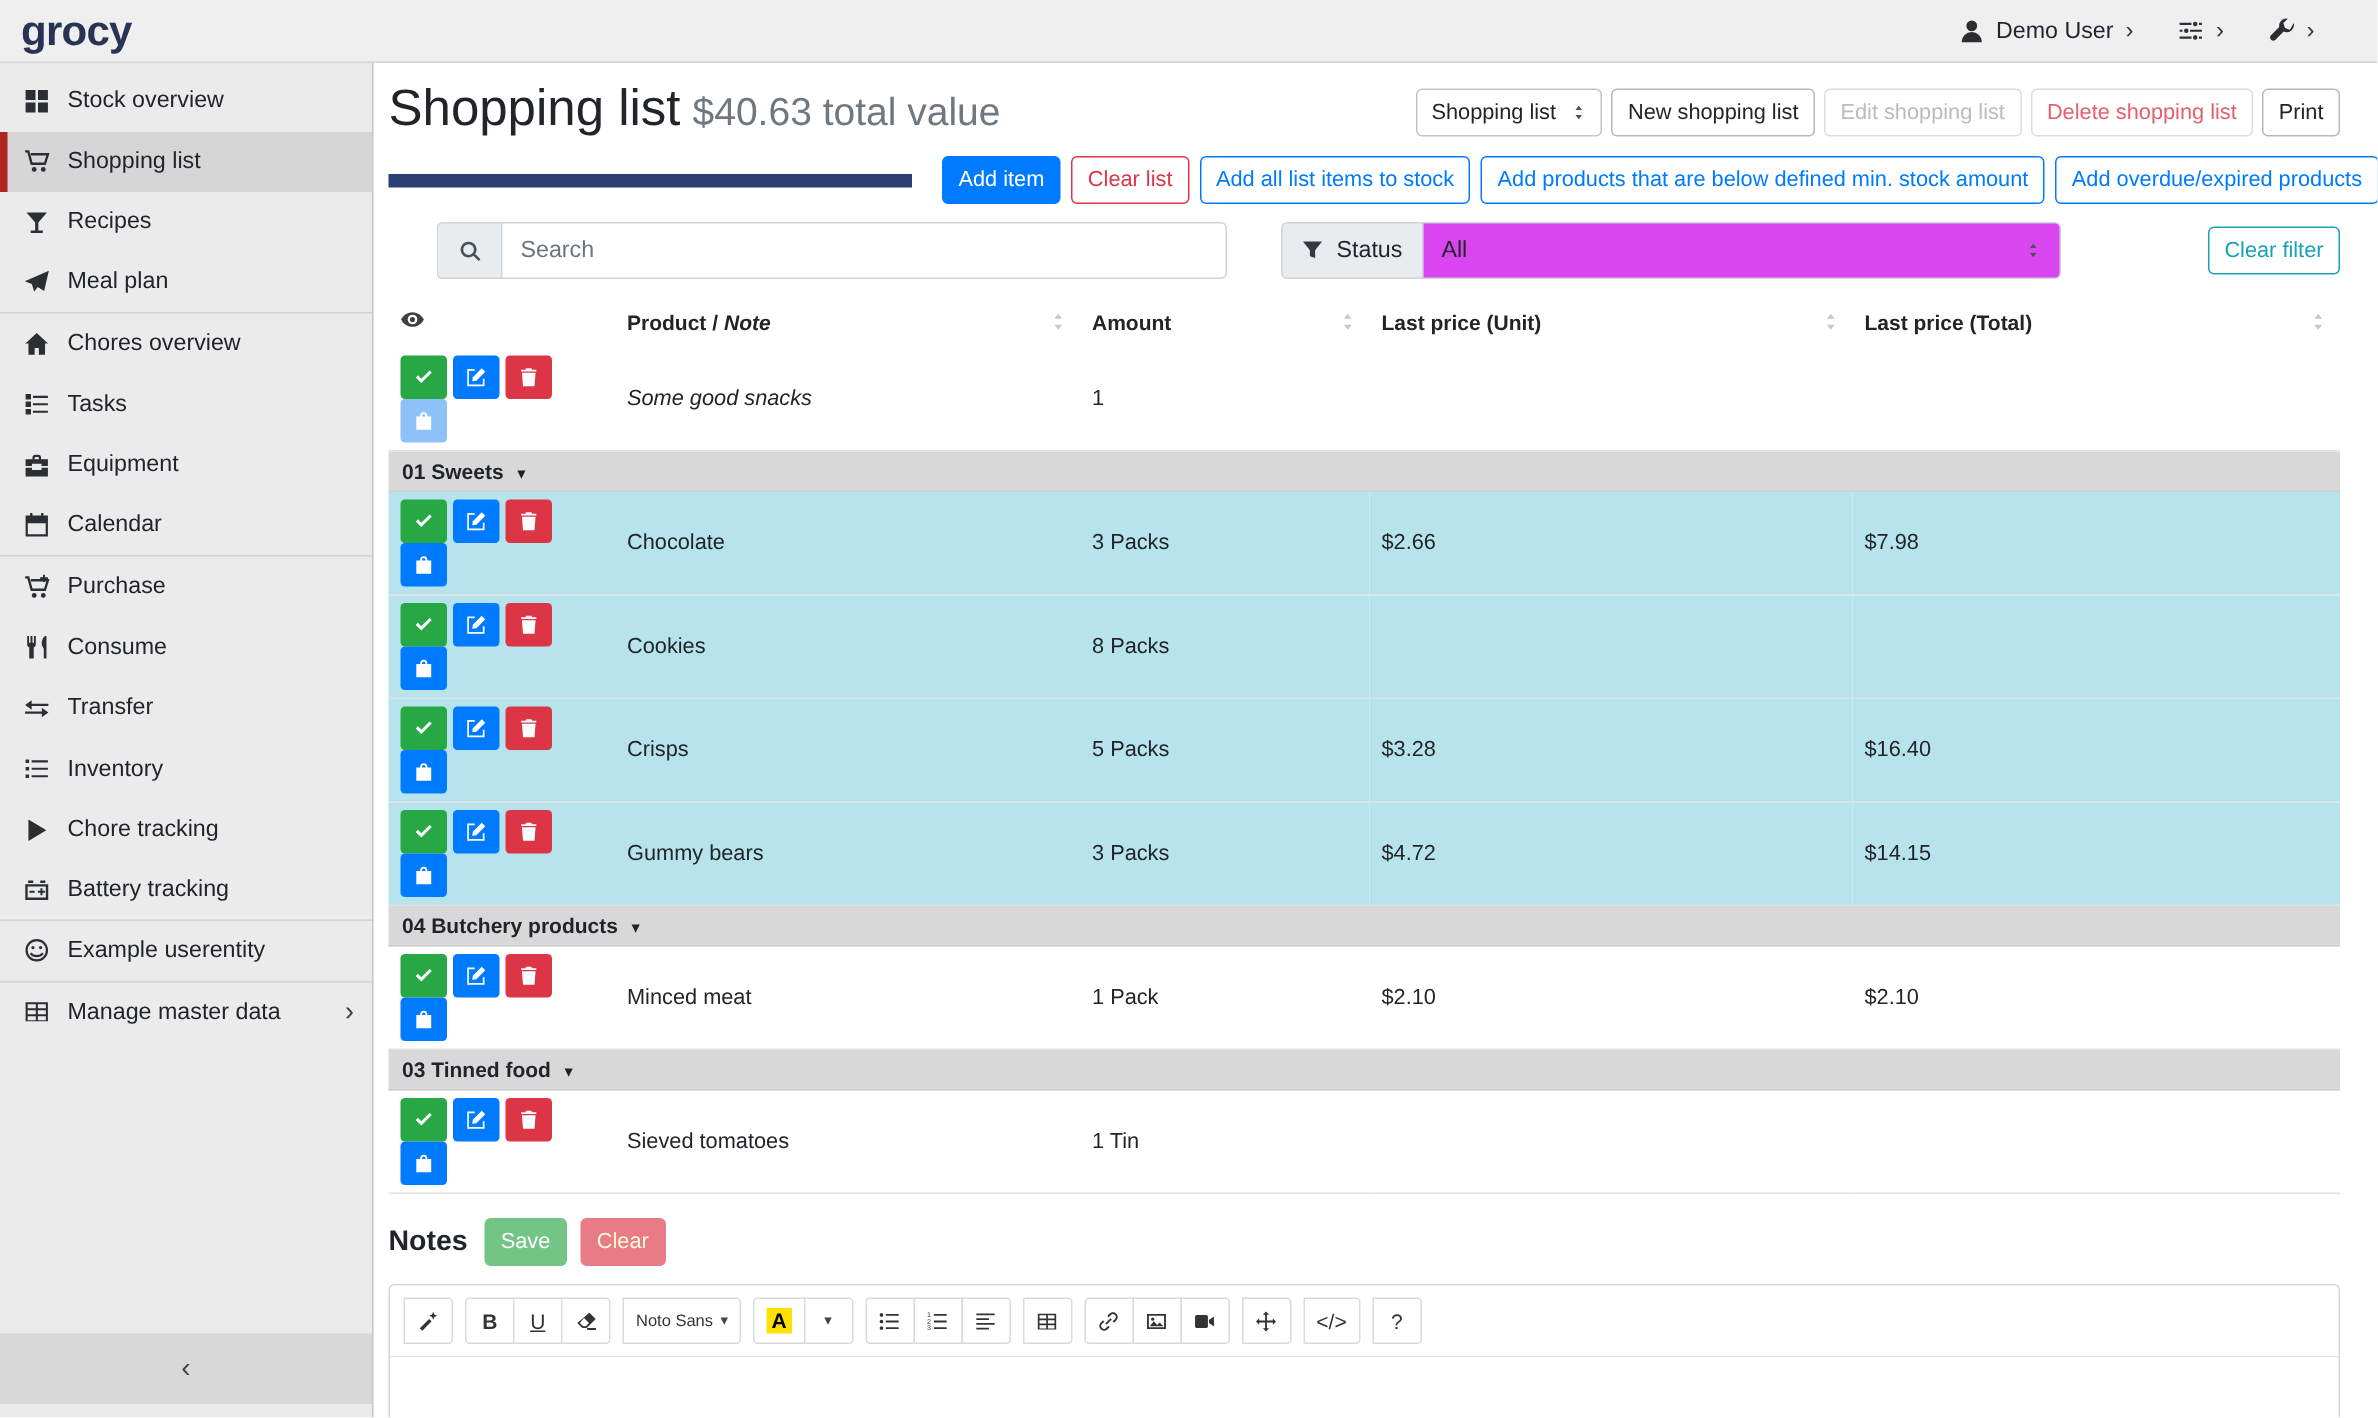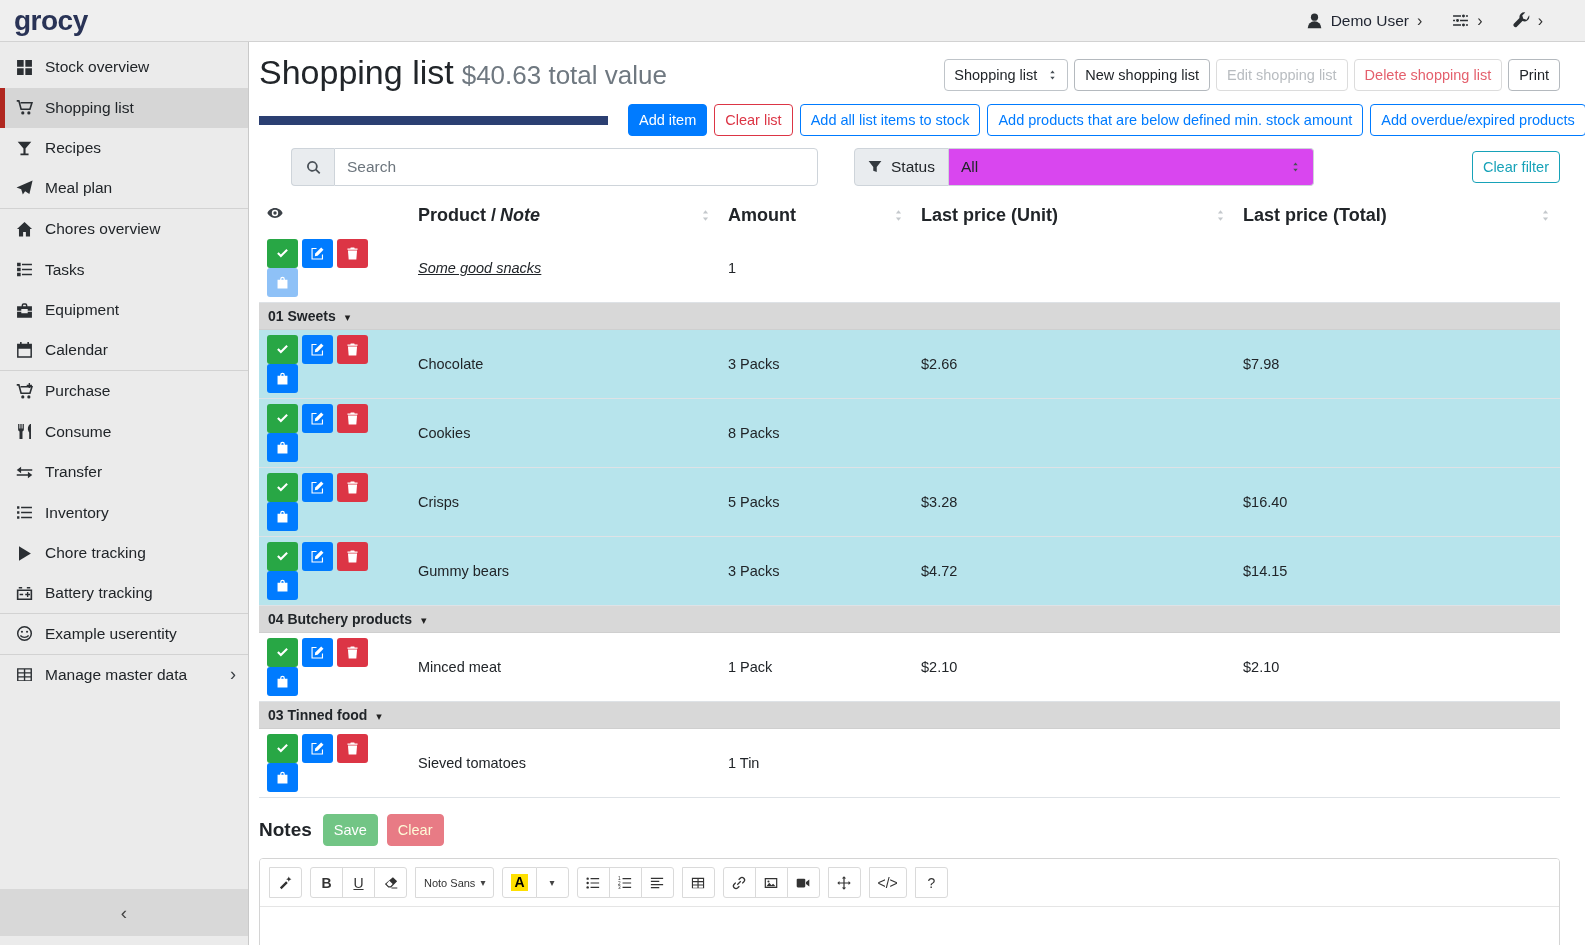--- a/index.html
+++ b/index.html
@@ -58,47 +58,47 @@
   .min-stock-banner .txt { padding:4px 10px 6px; font-size:13.5px; font-weight:700; color:#1a2a5e; }
 
   .filter-row { display:flex; align-items:center; margin-top:12px;margin-left:32px; }
   .search-group { display:flex; width:527px; height:38px; }
   .search-prepend { width:43px; background:#e9ecef; border:1px solid #ced4da; border-right:0;
     border-radius:4px 0 0 4px; display:flex; align-items:center; justify-content:center; color:#495057; }
   .search-prepend [data-icon] { width:15px; height:15px; }
   .search-input { flex:1; border:1px solid #ced4da; border-radius:0 4px 4px 0; font-size:15.5px;
     padding:0 12px; color:#495057; outline:none; font-family:inherit; }
   .search-input::placeholder { color:#6c757d; }
-  .status-group { display:flex; height:38px; margin-left:36px; width:460px; }
+  .status-group { display:flex; height:38px; margin-left:36px; width:520px; }
   .status-label { display:flex; align-items:center; gap:9px; padding:0 13px; background:#e9ecef;
     border:1px solid #ced4da; border-radius:4px 0 0 4px; font-size:15.5px; cursor:pointer; }
   .status-label [data-icon] { width:14px; height:14px; color:#343a40; }
   .status-select { flex:1; border:1px solid #ced4da; border-left:0; border-radius:0 4px 4px 0;
     display:flex; align-items:center; padding:0 12px; font-size:15.5px; background:#d946ef; cursor:pointer; }
   .updown { width:11px; height:14px; color:#495057; margin-left:auto; }
   .sel .updown, .status-select .updown { flex:0 0 11px; }
   .clear-filter { margin-left:auto; }
 
   
   table.list { width:100%; border-collapse:collapse; margin-top:14px; font-size:14.5px; }
-  th { text-align:left; font-weight:700; padding:5px 8px 8px; font-size:18px; }
+  th { text-align:left; font-weight:700; padding:5px 8px 8px; font-size:14px; }
   .col-actions { width:151px; } .col-product { width:310px; }
   .col-amount { width:193px; }  .col-unit { width:322px; }
   .th-flex { display:flex; align-items:center; }
   .th-flex i { margin-left:4px; }
   .sort-icon { margin-left:auto; width:13px; height:13px; color:#c4c8cc; }
   .eye { display:inline-flex; width:16px; height:16px; color:#3c4248; }
   .group-row td { background:#d8d8d8; padding:5px 9px; font-weight:700; font-size:14px;
     border-bottom:1px solid #cfcfcf; cursor:pointer; }
   .group-row.em .g-name { font-style:italic; }
   .g-caret { font-size:11px; margin-left:6px; color:#222; }
   .item-row { border-bottom:1px solid #dee2e6; }
   .item-row.hl { background:#b7e4ec; }
   .item-row td { padding:5px 8px; height:41px; vertical-align:middle; }
-  .c-product.em { font-style:italic;text-decoration:underline; }
+  .c-product.em { font-style:italic; }
   .abtn { width:31px; height:29px; border-radius:3px; color:#fff; display:inline-flex;
     align-items:center; justify-content:center; margin-right:4px; vertical-align:middle; }
   .abtn [data-icon] { width:13px; height:13px; display:inline-flex; }
   .abtn.done { background:#28a745; }
   .abtn.edit { background:#007bff; }
   .abtn.del  { background:#dc3545; }
   .abtn.bag  { background:#007bff; }
   .abtn.bag.muted { background:#8ec1f7; }
 
   

